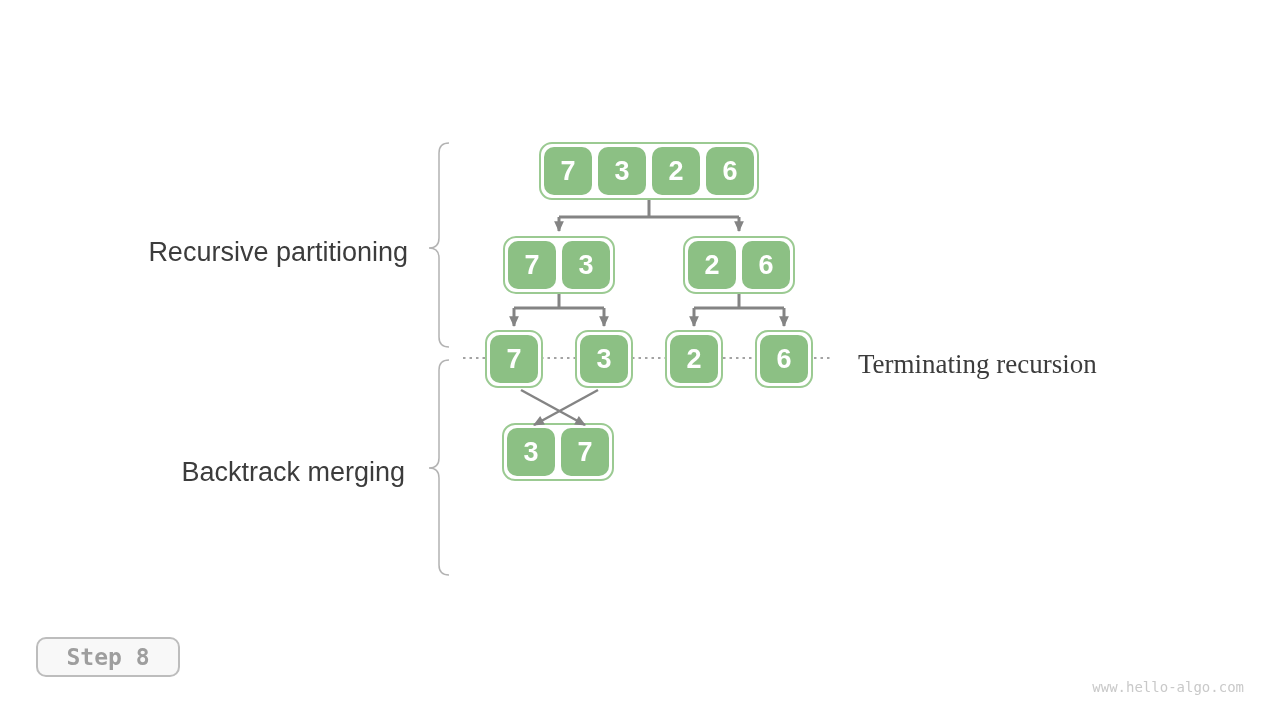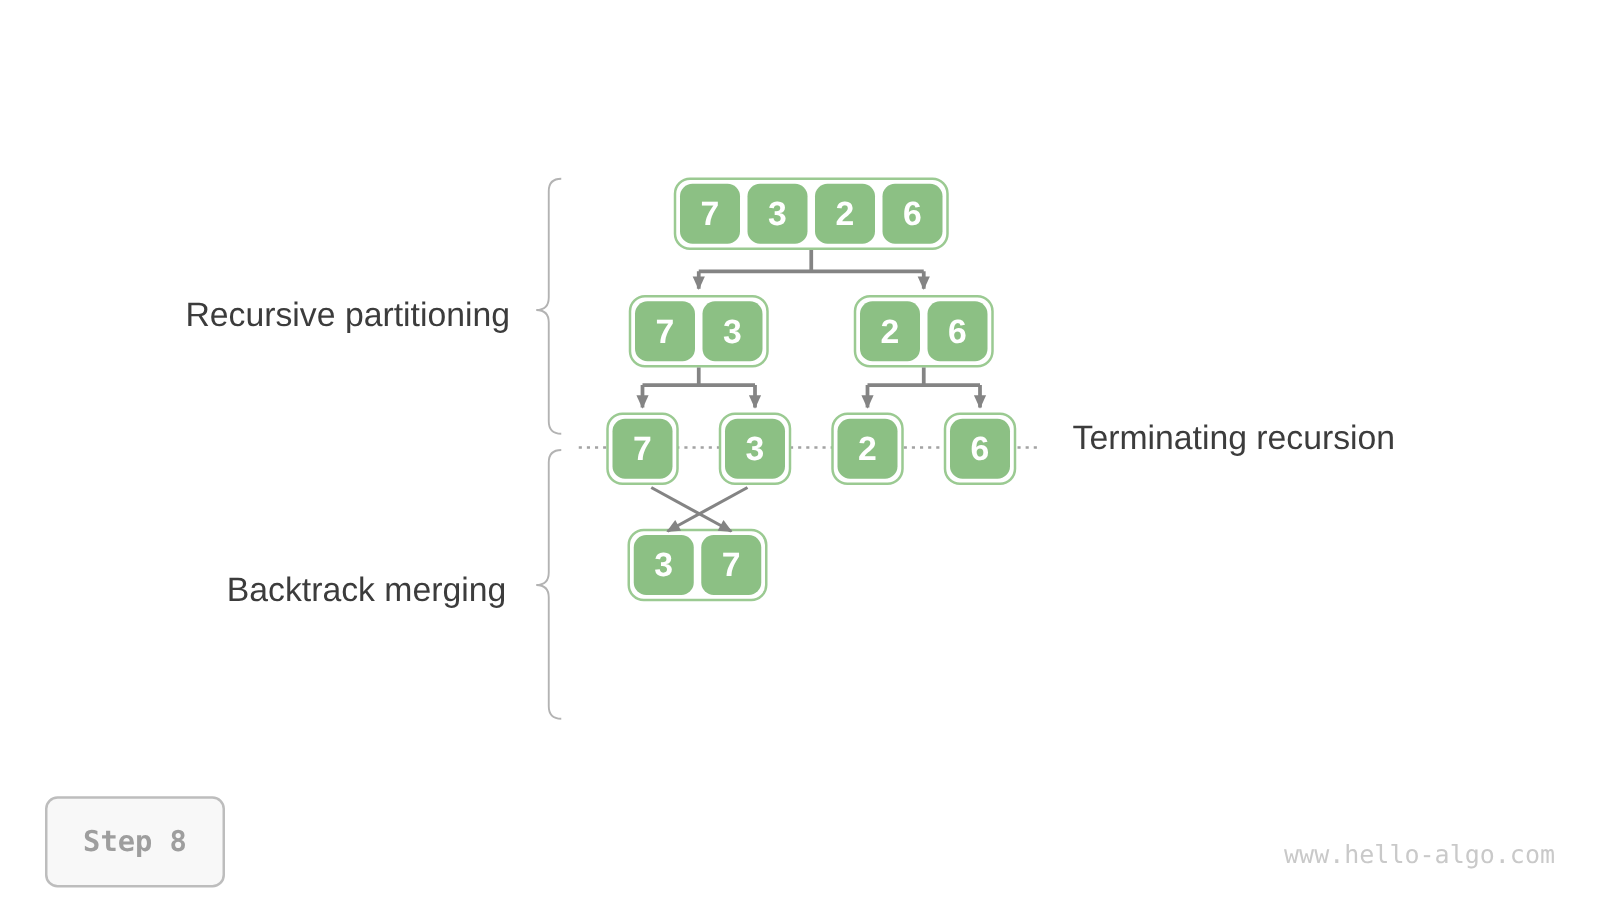--- a/index.html
+++ b/index.html
@@ -45,40 +45,40 @@
     white-space: nowrap;
   }
   .label.align-right { text-align: right; }
 
   
   .badge {
     position: absolute;
     left: 36px;
     top: 637px;
     width: 144px;
-    height: 73px;
+    height: 40px;
     box-sizing: border-box;
     border: 2px solid var(--badge-border, #bdbdbd);
     border-radius: 10px;
     background: var(--badge-bg, #f8f8f8);
     color: var(--badge-text, #9e9e9e);
     font-family: "DejaVu Sans Mono", monospace;
     font-size: 23px;
     font-weight: bold;
     display: flex;
     align-items: center;
     justify-content: center;
   }
 
   .watermark {
     position: absolute;
     right: 36px;
     bottom: 25px;
     font-family: "DejaVu Sans Mono", monospace;
-    font-size: 20px;
+    font-size: 14px;
     color: var(--watermark-text, #c9c9c9);
   }
 </style>
 </head>
 <body>
 
 <div class="canvas">
 
   <svg class="layer" viewBox="0 0 1280 720">
     <path d="M463,358 H833" fill="none" stroke-width="2" stroke-dasharray="2.5 4" style="stroke:var(--dotted-line,#a3a3a3)"></path>
@@ -139,19 +139,19 @@
     <path d="M739,294 V308 M694,308 H784" fill="none" stroke-width="3" style="stroke:var(--connector,#848484)"></path>
     <path d="M694,308 V326" fill="none" stroke-width="3" marker-end="url(#arrowhead)" style="stroke:var(--connector,#848484)"></path>
     <path d="M784,308 V326" fill="none" stroke-width="3" marker-end="url(#arrowhead)" style="stroke:var(--connector,#848484)"></path>
 
     <path d="M521,390 L585,425" fill="none" stroke-width="2.5" marker-end="url(#arrowhead)" style="stroke:var(--connector,#848484)"></path>
     <path d="M598,390 L534,425" fill="none" stroke-width="2.5" marker-end="url(#arrowhead)" style="stroke:var(--connector,#848484)"></path>
   </svg>
 
   <div class="label align-right" style="right:872px; top:237px;">Recursive partitioning</div>
   <div class="label align-right" style="right:875px; top:457px;margin-left:24px;">Backtrack merging</div>
-  <div class="label" style="left:858px; top:335px;">Terminating recursion</div>
+  <div class="label" style="left:858px; top:349px;font-family:Liberation Serif, serif;">Terminating recursion</div>
 
   <div class="badge">Step 8</div>
 
   <div class="watermark">www.hello-algo.com</div>
 
 </div>
 
 </body></html>

